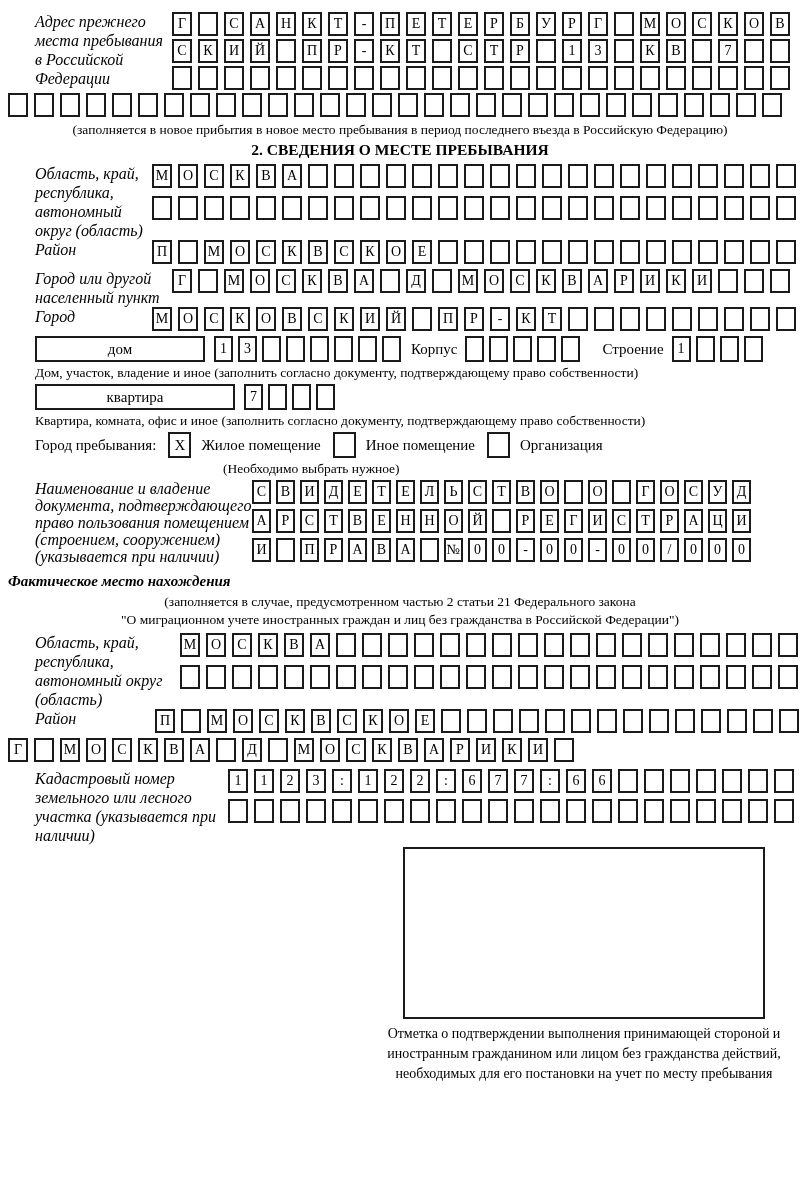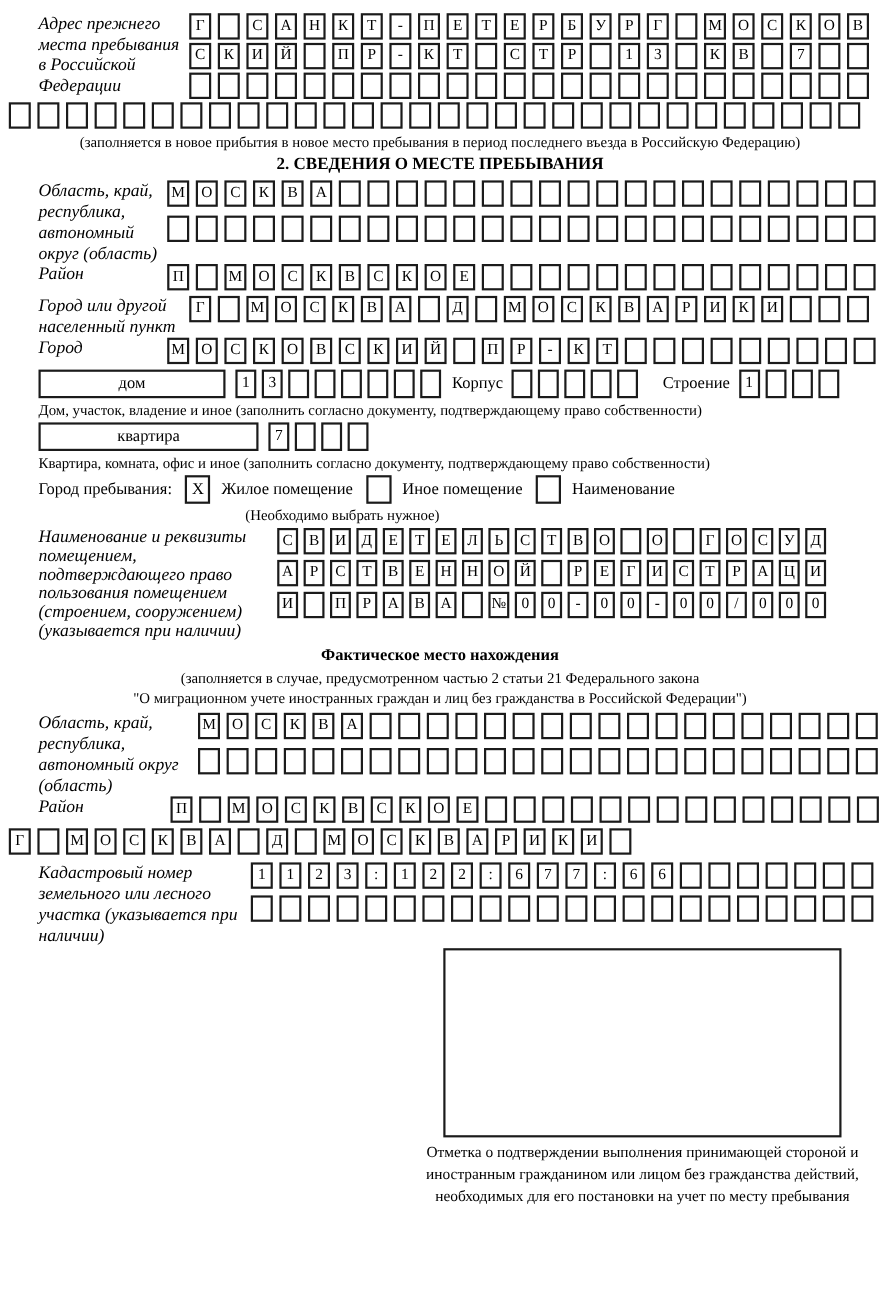--- a/index.html
+++ b/index.html
@@ -22,21 +22,21 @@
     font-size:14px;line-height:1;
   }
   .doc-cells .cell{width:19px;}
   .doc-cells{gap:5px;margin-bottom:5px;}
   .gap8{margin-bottom:8px;}
   .gap6{margin-bottom:6px;}
   .pullleft{margin-left:-164px;}
   .note{font-size:13.5px;line-height:17px;margin:1px 0 3px 0;}
   .center{text-align:center;padding-right:8px;}
   .title{font-size:15.5px;font-weight:bold;text-align:center;padding-right:8px;margin:3px 0 5px 0;}
-  .subtitle{font-size:15px;font-weight:bold;text-align:center;padding-right:8px;margin:4px 0 3px 0;}
+  .subtitle{font-size:15px;font-weight:bold;padding-right:8px;margin:4px 0 3px 0;font-style:italic;}
   .inline-row{display:flex;align-items:center;margin-bottom:2px;}
   .bigbox{border:2px solid #1b1b1b;height:26px;box-sizing:border-box;
     display:flex;align-items:center;justify-content:center;font-size:15px;flex:none;}
   .dom-box{width:170px;margin-left:27px;}
   .kv-box{width:200px;margin-left:27px;}
   .smallcells{display:flex;gap:5px;margin-left:9px;}
   .smallcells .cell{width:19px;height:26px;}
   .inline-lbl{font-size:15px;margin-left:10px;margin-right:8px;}
   .stay{font-size:15px;margin-left:27px;display:flex;align-items:center;margin-bottom:2px;}
   .checkcell{width:23px;height:26px;margin-left:12px;margin-right:10px;
@@ -366,26 +366,26 @@
   </div>
   <div class="note" style="padding-left:27px">Квартира, комната, офис и иное (заполнить согласно документу, подтверждающему право собственности)</div>
 
   <div class="stay">
     <span>Город пребывания:</span>
     <span class="checkcell">X</span>
     <span>Жилое помещение</span>
     <span class="checkcell"></span>
     <span>Иное помещение</span>
     <span class="checkcell"></span>
-    <span>Наименование</span>
+    <span>Организация</span>
   </div>
   <div class="note choose-note">(Необходимо выбрать нужное)</div>
 
   <div class="row-block gap6">
-    <div class="lbl w244" style="line-height:17px">Наименование и реквизиты помещением, подтверждающего право пользования помещением (строением, сооружением) (указывается при наличии)</div>
+    <div class="lbl w244" style="line-height:17px">Наименование и владение документа, подтверждающего право пользования помещением (строением, сооружением) (указывается при наличии)</div>
     <div class="cells-col">
       <div class="cellrow doc-cells">
           <span class="cell">С</span>
           <span class="cell">В</span>
           <span class="cell">И</span>
           <span class="cell">Д</span>
           <span class="cell">Е</span>
           <span class="cell">Т</span>
           <span class="cell">Е</span>
           <span class="cell">Л</span>

